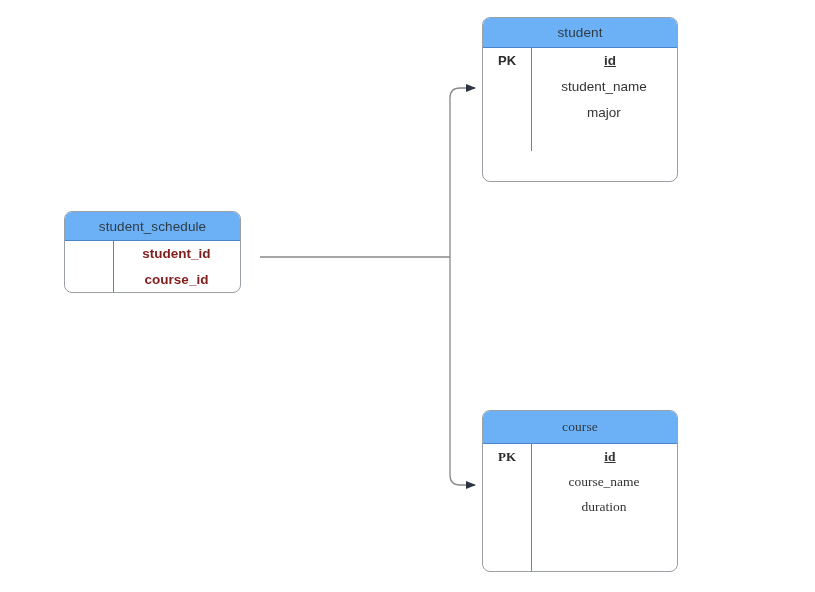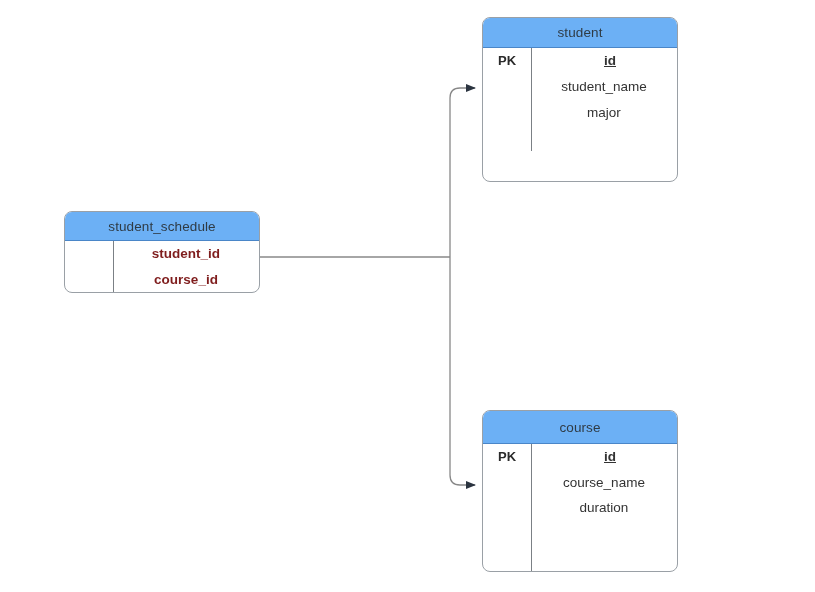--- a/index.html
+++ b/index.html
@@ -87,37 +87,37 @@
     font-weight: bold;
     text-decoration: underline;
     padding-left: 12px;
   }
   .attr-name.bold-attr {
     font-weight: bold;
     color: #7f1d1d;
   }
 
   
-  #ent-student-schedule { left: 64px; top: 211px; width: 196px; height: 82px; }
+  #ent-student-schedule { left: 64px; top: 211px; width: 177px; height: 82px; }
   #ent-student-schedule .entity-header { height: 29px; }
   #ent-student-schedule .entity-body { height: 51px; }
   #ent-student-schedule .key-divider { left: 48px; }
   #ent-student-schedule .attr-row { height: 25.5px; }
   #ent-student-schedule .attr-key { width: 48px; }
 
   
   #ent-student { left: 482px; top: 17px; width: 196px; height: 165px; }
   #ent-student .entity-header { height: 30px; }
   #ent-student .entity-body { height: 103px; }
   #ent-student .key-divider { left: 48px; }
   #ent-student .attr-row { height: 25.75px; }
   #ent-student .attr-key { width: 48px; }
 
   
-  #ent-course { left: 482px; top: 410px; width: 196px; height: 162px; }
+  #ent-course { left: 482px; top: 410px; width: 196px; height: 162px; font-family: Liberation Serif, serif; }
   #ent-course .entity-header { height: 33px; }
   #ent-course .entity-body { height: 127px; }
   #ent-course .key-divider { left: 48px; }
   #ent-course .attr-row { height: 25.4px; }
   #ent-course .attr-key { width: 48px; }
 </style>
 </head>
 <body>
 
 <div id="canvas">

